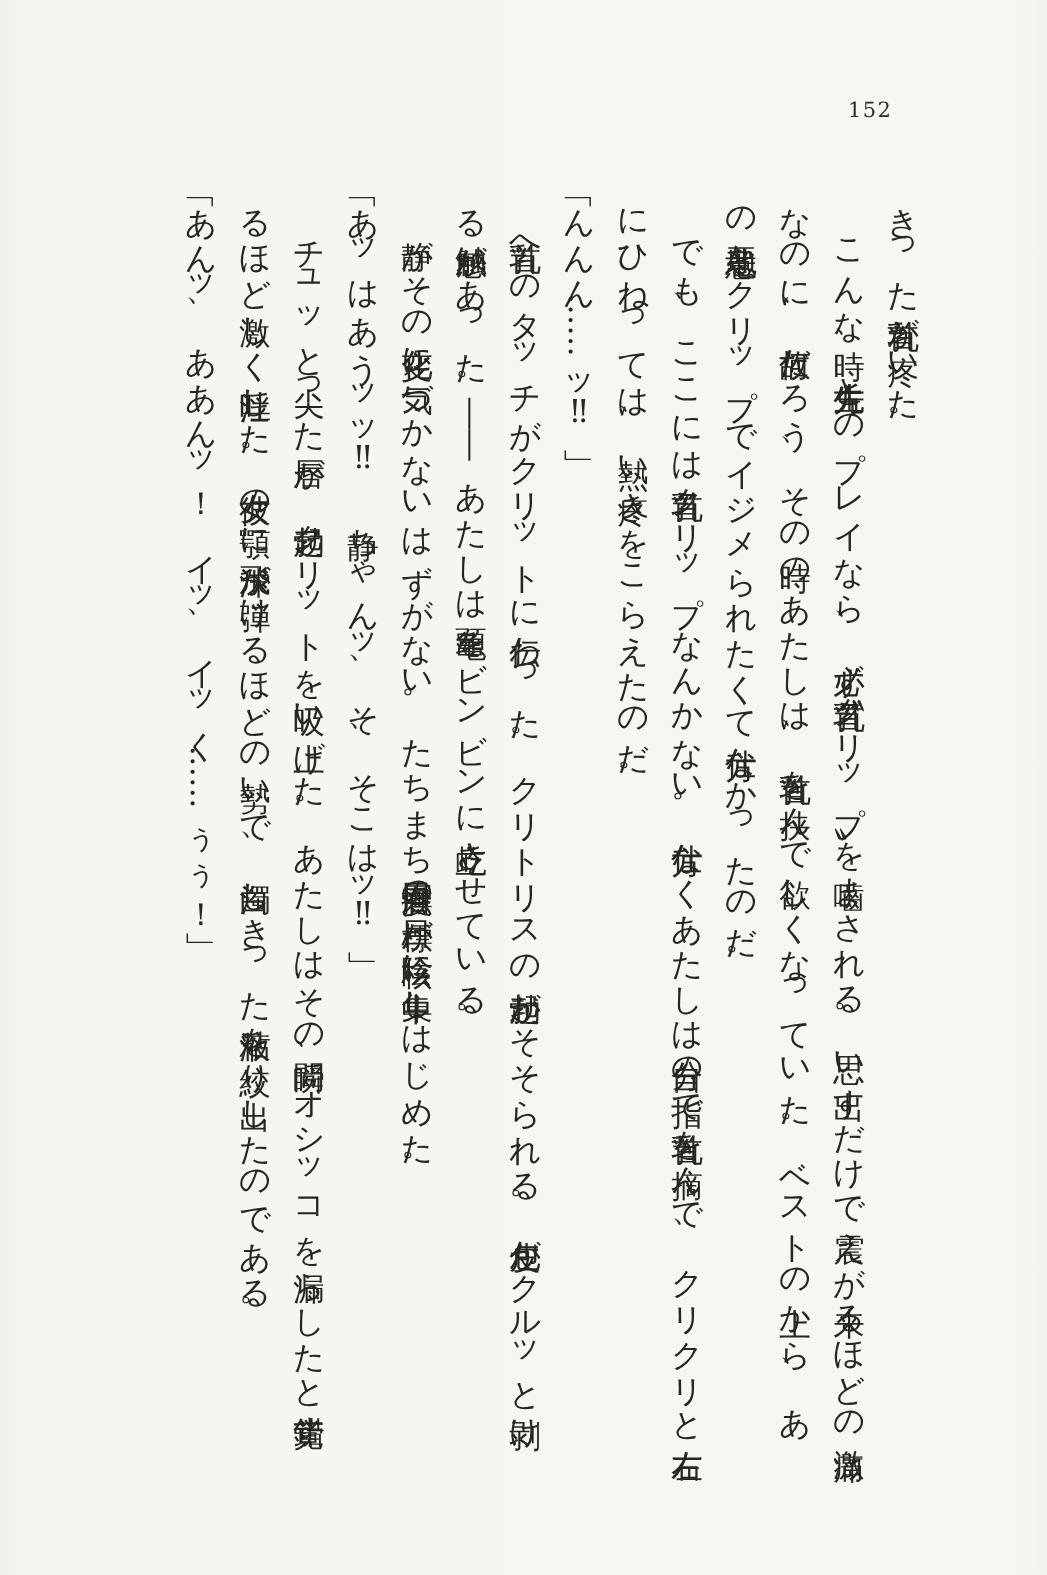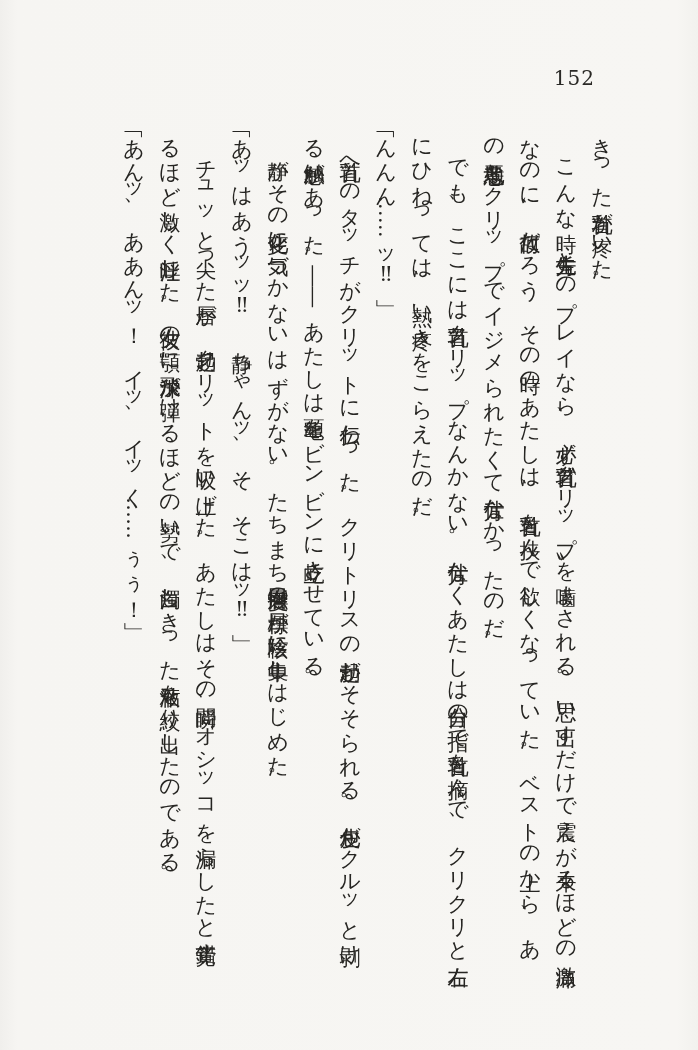--- a/index.html
+++ b/index.html
@@ -20,21 +20,21 @@
       linear-gradient(90deg, #f0efec 0%, #f6f5f2 2.5%, #f7f6f3 97%, #f2f1ee 100%),
       #f7f6f3;
     color: #24231f;
     font-family: "DejaVu Serif", "Liberation Serif", serif;
     overflow: hidden;
   }
   .page-number {
     position: absolute;
     top: 66px;
     right: 103px;
-    font-size: 20px;
+    font-size: 14px;
     letter-spacing: 1px;
     color: #2a2926;
   }
   .text-block {
     position: absolute;
     top: 124px;
     right: 78px;
     height: 844px;
     writing-mode: vertical-rl;
     -webkit-writing-mode: vertical-rl;

